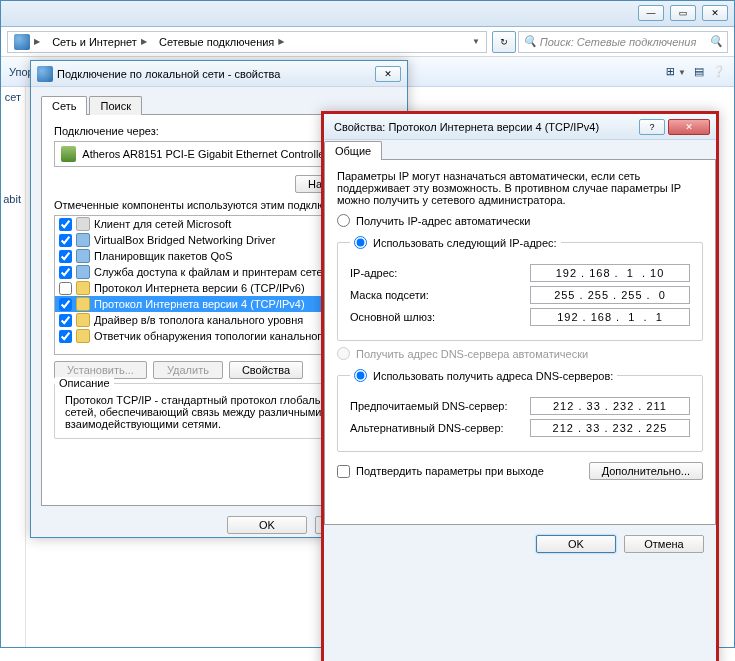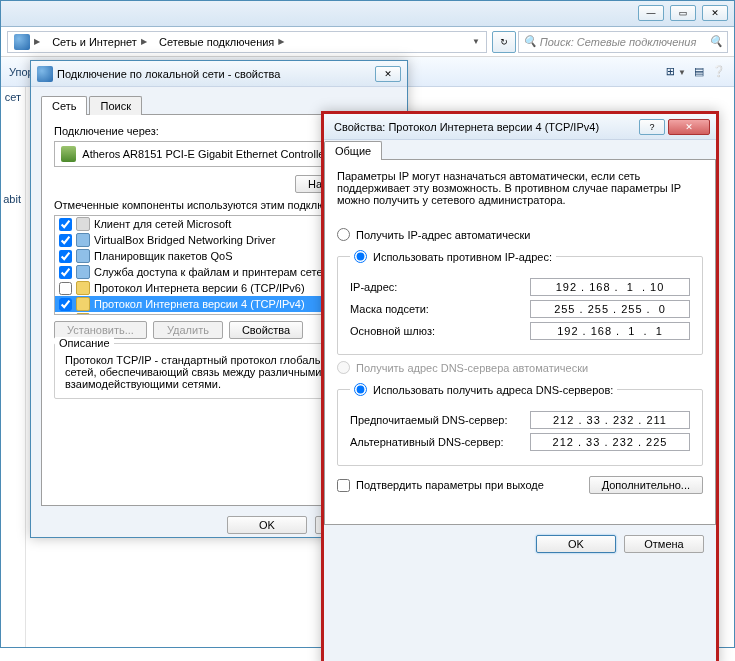--- a/index.html
+++ b/index.html
@@ -30,21 +30,21 @@
 #lanprops { position:absolute; left:30px; top:60px; width:378px; height:478px; background:#eef3f9; border:1px solid #4b8bb5; }
 #lanprops .titlebar { background:linear-gradient(#f5f9fd,#dde9f5); border-bottom:1px solid #c8d5e6;}
 #lanprops .tabs { padding:8px 10px 0;}
 .tabstrip { display:flex; position:relative; top:1px; }
 .tabstrip .tab { border:1px solid #9e9e9e; border-bottom:none; background:#fff; padding:3px 10px; margin-right:2px; border-radius:2px 2px 0 0; cursor:pointer;}
 .tabstrip .tab.inactive{ background:#f1f1f1;}
 .tabbody { border:1px solid #9e9e9e; background:#fff; padding:10px 12px 12px; }
 .adapterbox { border:1px solid #b3b3b3; padding:4px 6px; margin:4px 0 8px; display:flex; align-items:center; gap:6px; background:#fff;}
 .btn { border:1px solid #a6a6a6; background:linear-gradient(#fdfdfd,#eaeaea); padding:2px 12px; border-radius:2px; cursor:pointer; min-width:70px;}
 .btn[disabled]{ color:#9a9a9a; background:#f2f2f2; cursor:default;}
-.listbox { border:1px solid #b3b3b3; background:#fff; height:100px; overflow:hidden; margin:4px 0 6px;}
+.listbox { border:1px solid #b3b3b3; background:#fff; height:140px; overflow:hidden; margin:4px 0 6px;}
 .listrow { display:flex; align-items:center; gap:4px; padding:1px 4px;}
 .listrow input{ margin:0;}
 .listrow.sel { background:#3399ff; color:#fff;}
 .grpbox { border:1px solid #cfcfcf; border-radius:2px; padding:10px 10px 8px; margin-top:4px; position:relative;}
 .grpbox .legend { position:absolute; top:-7px; left:0; background:#fff; padding:0 4px;}
 .row3 { display:flex; gap:6px; margin-top:4px;}
 .dlgbtns { display:flex; justify-content:flex-end; gap:8px; padding:10px 12px;}
 
 
 #ipv4 { position:absolute; left:321px; top:111px; width:398px; height:558px; background:#eef3f9; border:3px solid #b91c1c;}
@@ -206,31 +206,31 @@
   <div class="titlebar">
     <span class="t">Свойства: Протокол Интернета версии 4 (TCP/IPv4)</span>
     <span class="wbtn help">?</span>
     <span class="wbtn close">✕</span>
   </div>
   <div class="tabs">
     <div class="tabstrip">
       <div class="tab">Общие</div>
     </div>
     <div class="tabbody">
-      <div style="margin-bottom:22px">Параметры IP могут назначаться автоматически, если сеть поддерживает эту возможность. В противном случае параметры IP можно получить у сетевого администратора.</div>
+      <div style="margin-bottom:8px">Параметры IP могут назначаться автоматически, если сеть поддерживает эту возможность. В противном случае параметры IP можно получить у сетевого администратора.</div>
 
       <div class="radio">
           <input type="radio" name="ipmode" style="">
           <span>Получить IP-адрес автоматически</span>
         </div>
       <fieldset class="ipgrp">
         <legend>
             <span class="radio">
               <input type="radio" name="ipmode" checked="" style="">
-              <span>Использовать противном IP-адрес:</span>
+              <span>Использовать следующий IP-адрес:</span>
             </span>
           </legend>
         <div class="fieldrow">
             <label>IP-адрес:</label>
             <input class="ipinput" value="192 . 168 .  1  . 10" style="">
           </div>
         <div class="fieldrow">
             <label>Маска подсети:</label>
             <input class="ipinput" value="255 . 255 . 255 .  0" style="">
           </div>

